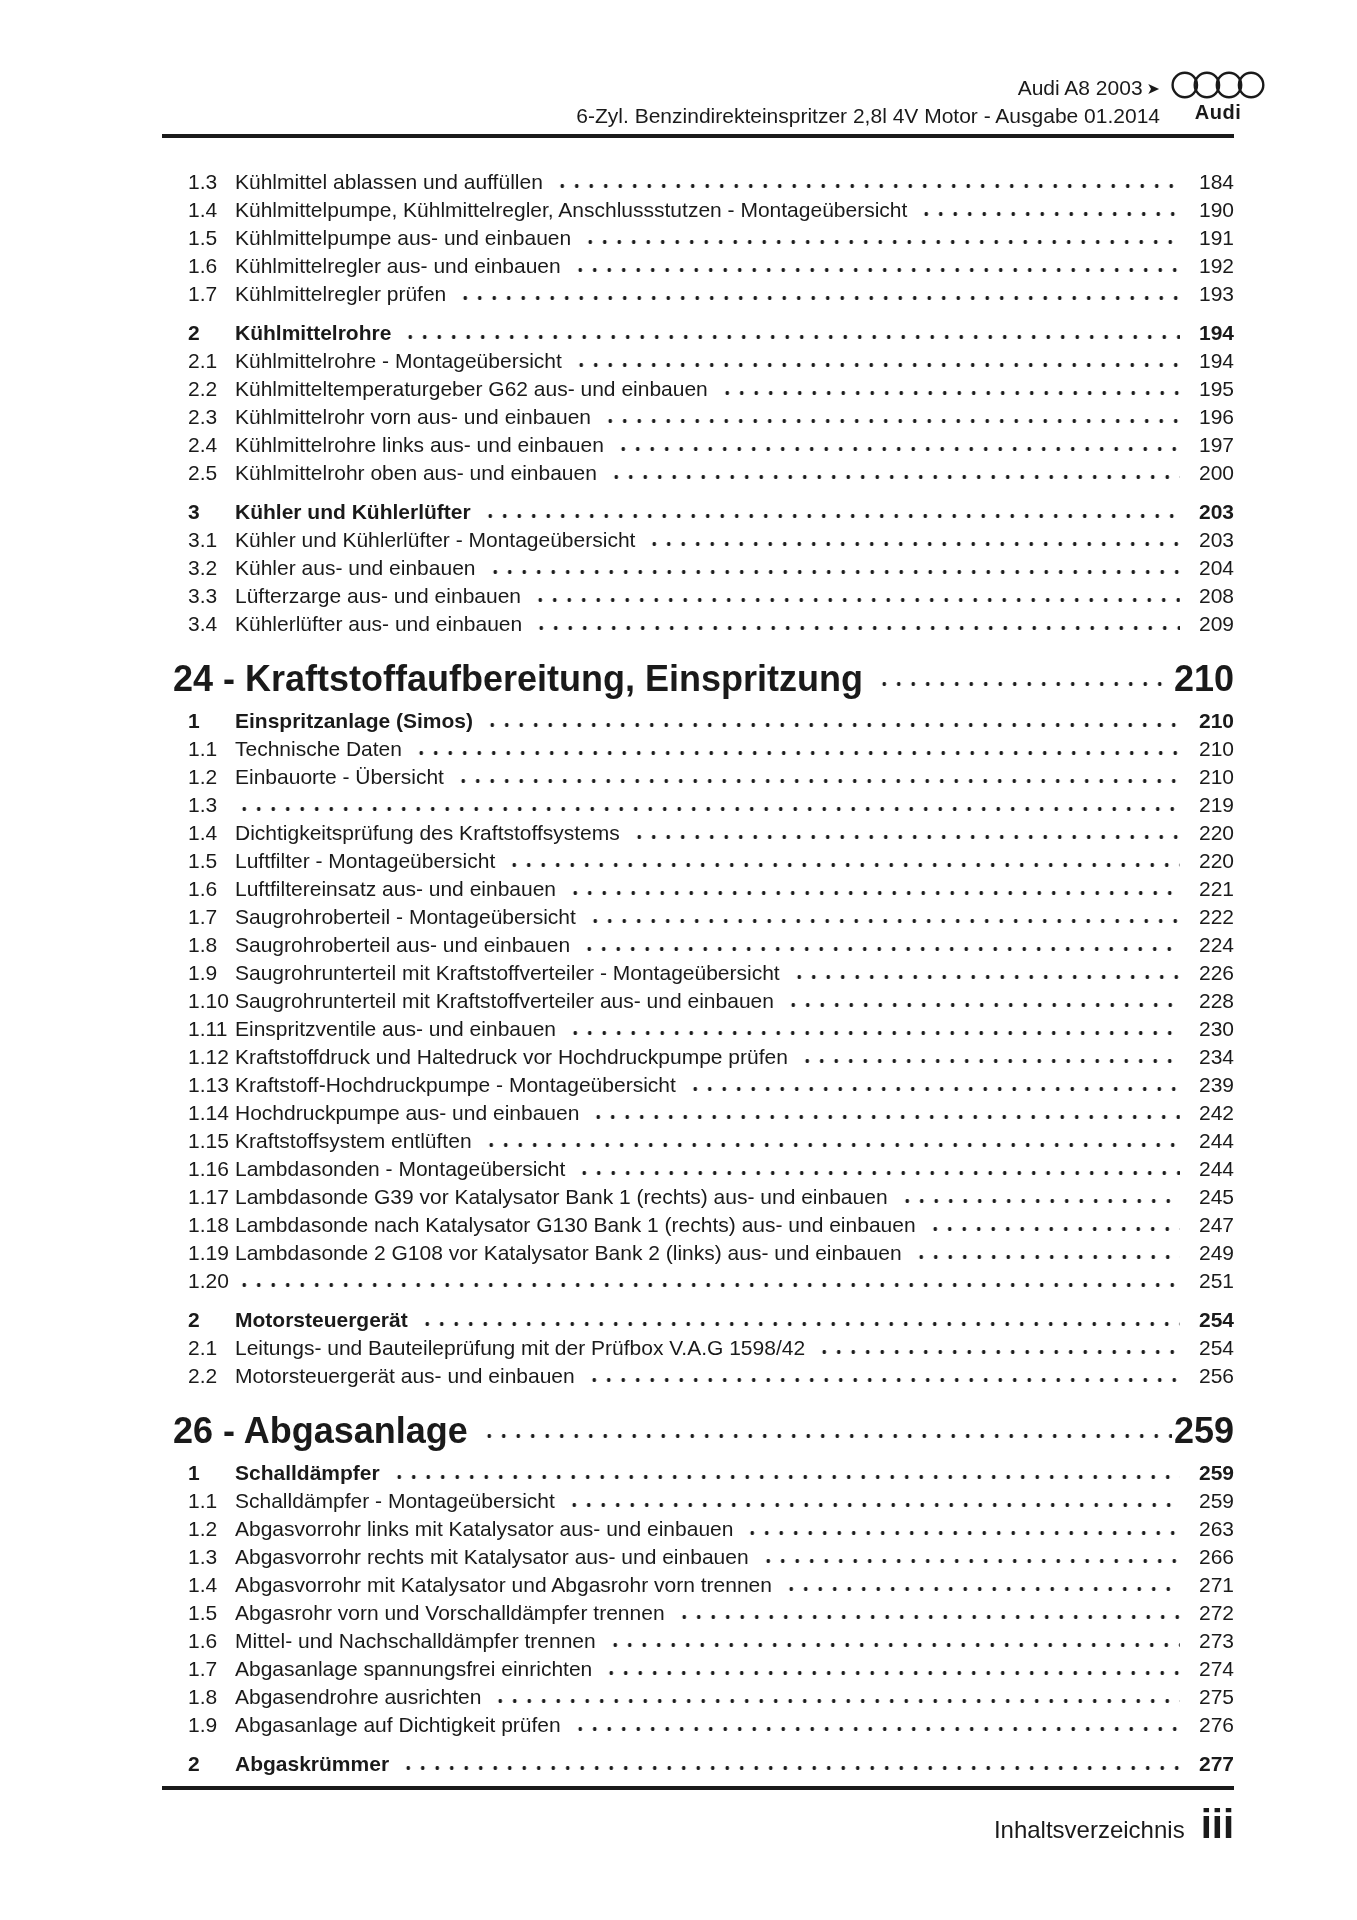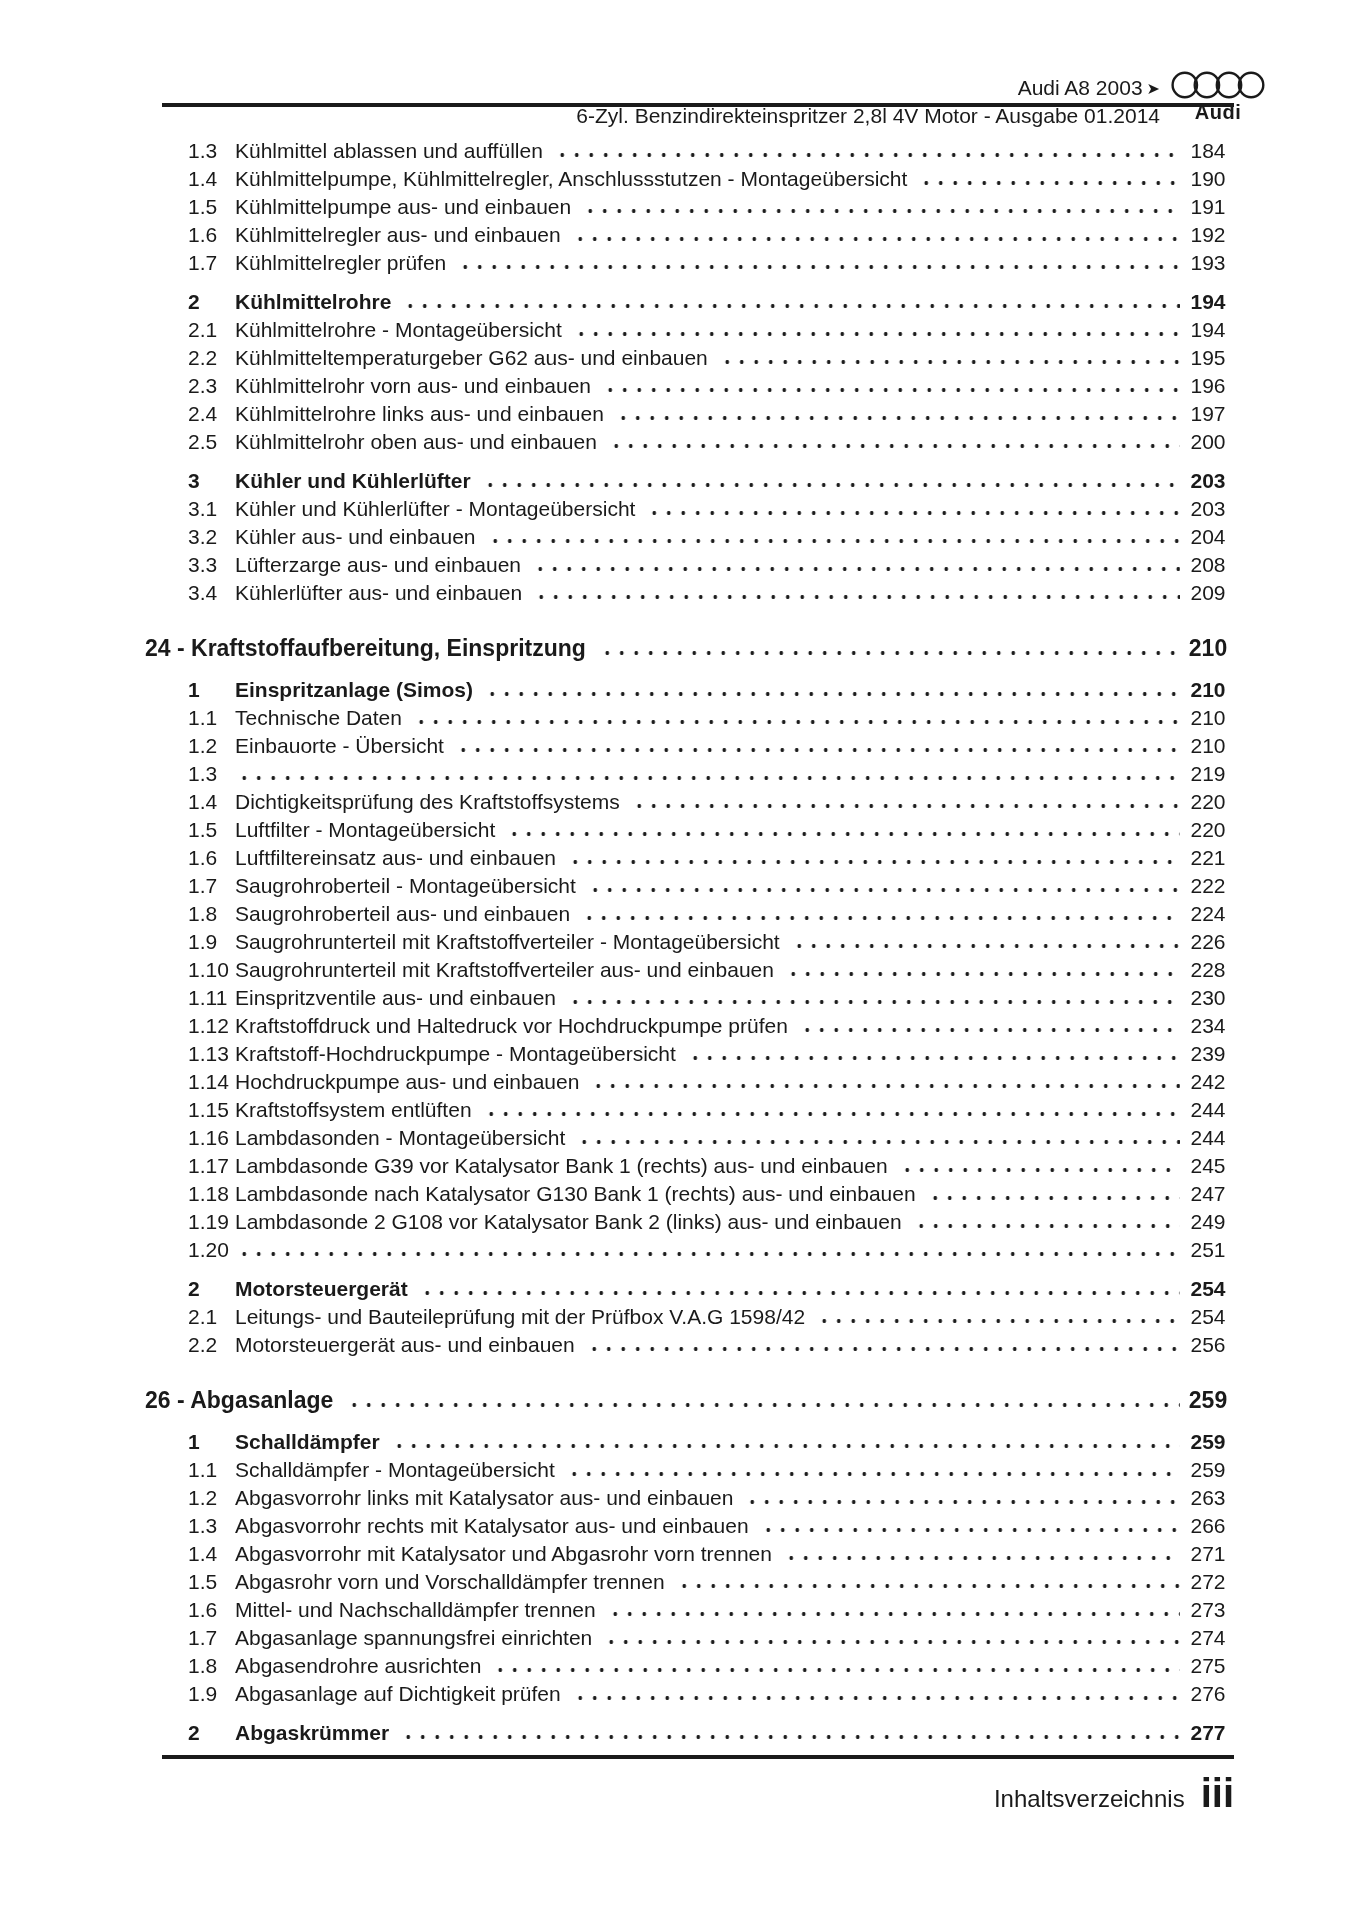--- a/index.html
+++ b/index.html
@@ -7,49 +7,49 @@
     width:1357px;height:1920px;
     background:#ffffff;
     color:#1a1a1a;
     font-family:"Liberation Sans", sans-serif;
     overflow:hidden;
     position:relative;
   }
   .page{position:absolute;inset:0;}
 
   
-  .header{position:relative;height:107px;}
+  .header{position:relative;height:138px;}
   .header-text{
     position:absolute;right:197px;top:74px;
     text-align:right;font-size:21px;line-height:27px;white-space:nowrap;
   }
   .arrow{font-size:16px;vertical-align:1px;padding-left:4px;}
   .logo{position:absolute;right:92px;top:70px;width:94px;text-align:center;}
   .logo svg{display:block;margin:0 auto;}
   .wordmark{font-weight:700;font-size:20px;letter-spacing:.5px;margin-top:1px;}
   .header-rule{position:absolute;left:162px;right:123px;bottom:0;height:4px;background:#1a1a1a;}
 
   
   .toc{margin:0 123px 0 145px;padding-top:30px;font-size:21px;}
   .row{display:flex;line-height:28px;}
   .row.sub,.row.group{padding-left:43px;}
   .row.group{font-weight:700;margin-top:11px;}
-  .row.chapter{font-weight:700;font-size:23px;line-height:34px;margin-top:24px;margin-bottom:8px;}
+  .row.chapter{font-weight:700;font-size:36px;line-height:34px;margin-top:24px;margin-bottom:8px;margin-left:28px;}
   .num{width:47px;flex:none;}
   .title{white-space:nowrap;padding-right:10px;}
   .chapter .title{padding-right:12px;}
   .dots{
     flex:1 1 auto;min-width:14px;
     background-image:radial-gradient(circle,#1c1c1c 1.7px,transparent 2.1px);
     background-size:14.5px 10px;
     background-repeat:repeat-x;
     background-position:left 2px bottom 5px;
   }
   .chapter .dots{background-position:left 2px bottom 7px;}
-  .pg{flex:none;min-width:52px;text-align:center;padding-left:2px;}
+  .pg{flex:none;min-width:52px;text-align:right;padding-left:2px;}
 
   
   .footer{margin:8px 123px 0 162px;}
   .footer-rule{height:4px;background:#1a1a1a;}
   .footer-line{
     display:flex;justify-content:flex-end;align-items:baseline;
     gap:16px;margin-top:12px;
   }
   .footer-label{font-size:24px;}
   .footer-page{font-size:40px;font-weight:700;}

